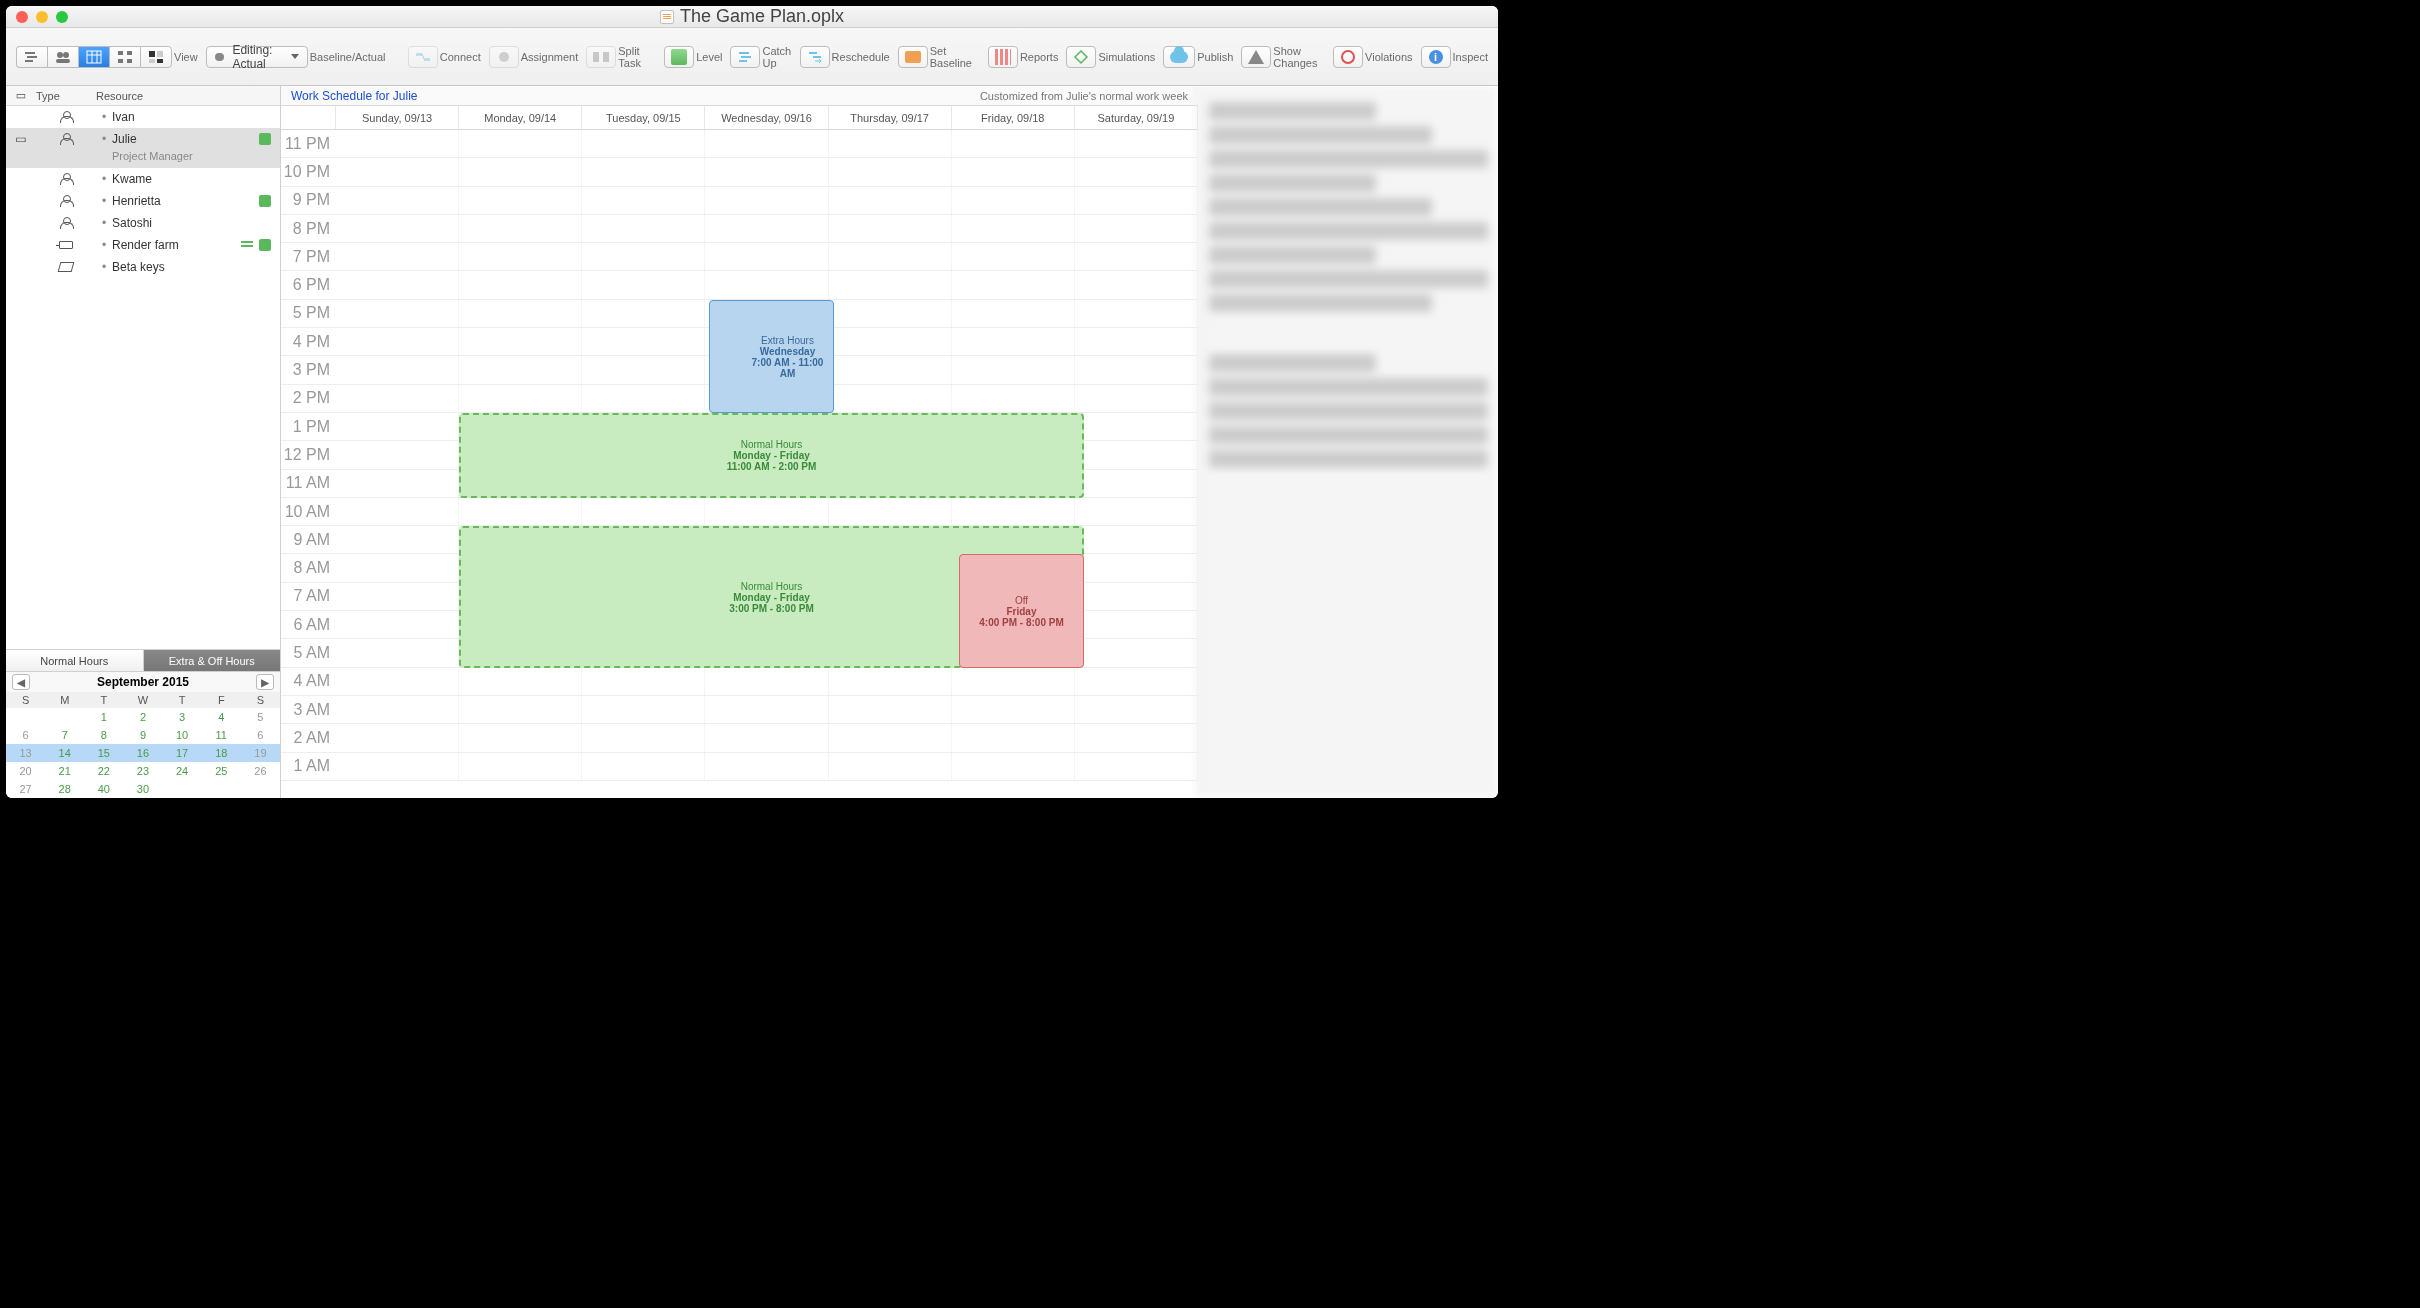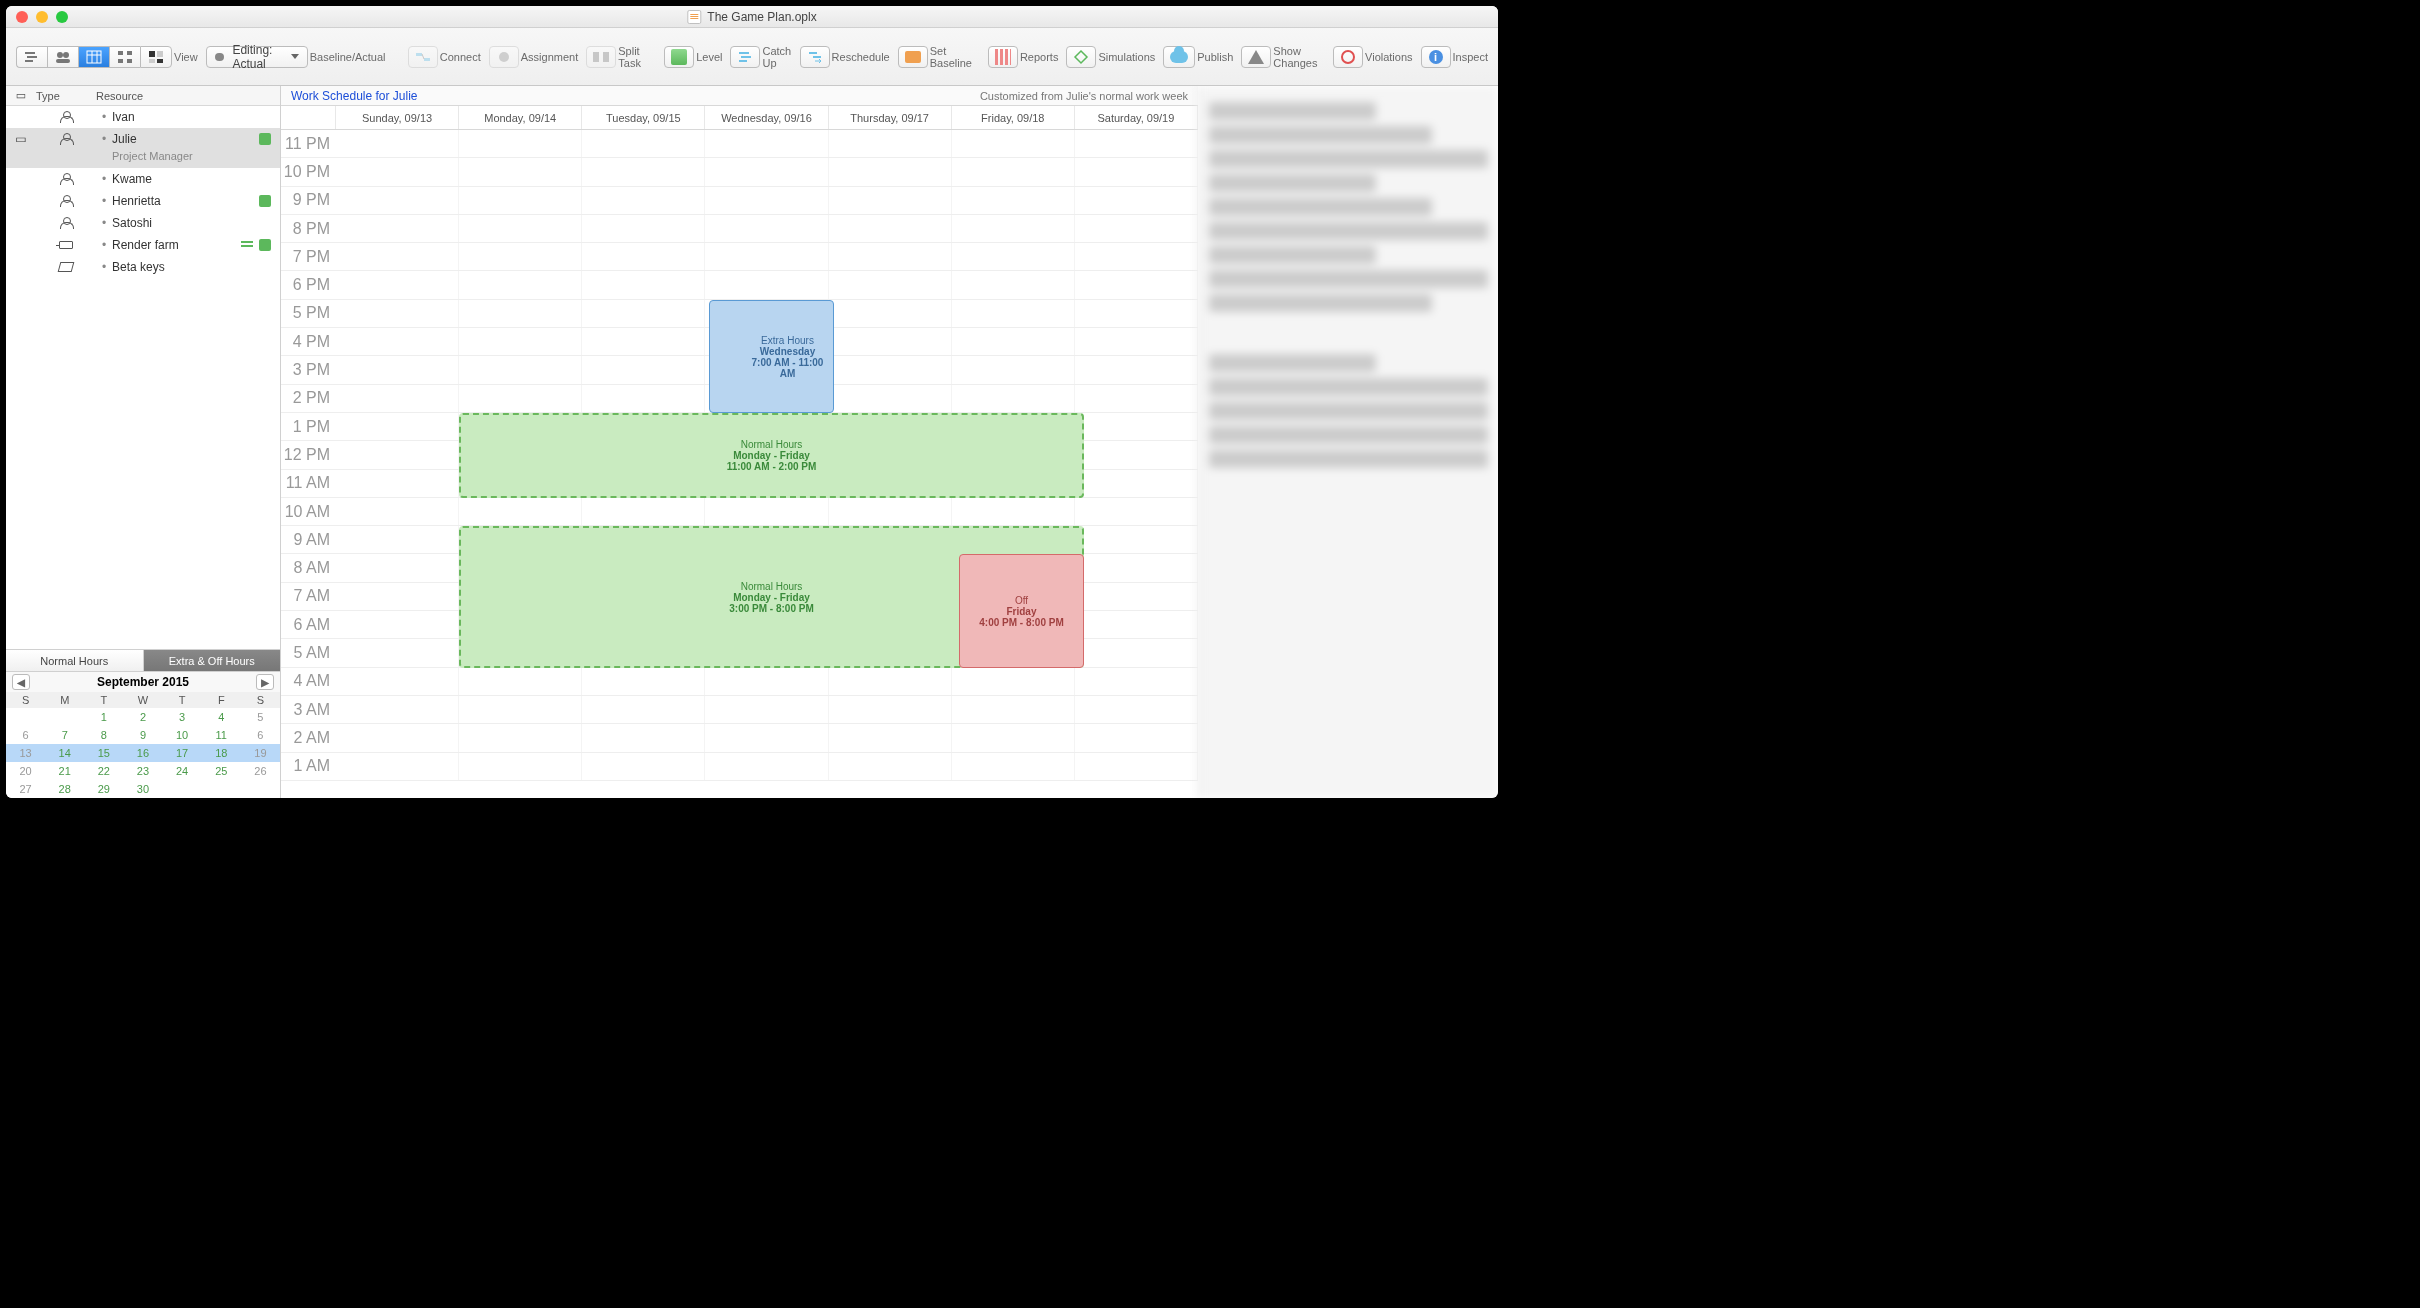--- a/index.html
+++ b/index.html
@@ -4,21 +4,21 @@
 <style>
 * { margin: 0; padding: 0; box-sizing: border-box; font-family: -apple-system, "Helvetica Neue", Arial, sans-serif; }
 body { background: #000; padding: 6px; }
 .window { width: 1492px; height: 792px; background: #fff; border-radius: 6px; overflow: hidden; position: relative; display: flex; flex-direction: column; }
 
 
 .titlebar { height: 22px; background: linear-gradient(#f6f6f6,#e8e8e8); display: flex; align-items: center; position: relative; border-bottom: 1px solid #d0d0d0; }
 .traffic { display: flex; gap: 8px; padding-left: 10px; }
 .tl { width: 12px; height: 12px; border-radius: 50%; }
 .tl.red { background: #ff5f57; } .tl.yel { background: #ffbd2e; } .tl.grn { background: #28c940; }
-.titletext { position: absolute; left: 50%; transform: translateX(-50%); font-size: 12px; color: #434343; display:flex; align-items:center; gap:6px;}
+.titletext { position: absolute; left: 50%; transform: translateX(-50%); font-size: 18px; color: #434343; display:flex; align-items:center; gap:6px;}
 .titletext .doc-icon{width:14px;height:14px;background:#fff;border:1px solid #c0c0c0;border-radius:2px;position:relative;}
 .titletext .doc-icon::after{content:"";position:absolute;top:3px;left:2px;right:2px;height:6px;background:repeating-linear-gradient(#f0a050,#f0a050 1px,transparent 1px,transparent 2px);}
 
 
 .toolbar { height: 58px; background: linear-gradient(#f7f7f7,#efefef); border-bottom: 1px solid #c8c8c8; display: flex; align-items: center; padding: 0 10px; gap: 8px; font-size: 11px; color: #5a5a5a; }
 .tb-group { display: flex; flex-direction: row; align-items: center; gap: 2px; }
 .tb-btns { display: flex; gap: 0; }
 .tb-btn { height: 22px; min-width: 30px; background: linear-gradient(#fff,#f1f1f1); border: 1px solid #bcbcbc; border-radius: 4px; display: flex; align-items: center; justify-content: center; font-size: 12px; color:#555; cursor:default; padding:0 6px;}
 .tb-btns .tb-btn { border-radius: 0; border-right-width: 0; }
 .tb-btns .tb-btn:first-child { border-radius: 4px 0 0 4px; }
@@ -410,21 +410,21 @@
             <div class="dc hl">19</div>
             <div class="dc">20</div>
             <div class="dc work">21</div>
             <div class="dc work">22</div>
             <div class="dc work">23</div>
             <div class="dc work">24</div>
             <div class="dc work">25</div>
             <div class="dc"> 26</div>
             <div class="dc">27</div>
             <div class="dc work">28</div>
-            <div class="dc work">29</div>
+            <div class="dc work">40</div>
             <div class="dc work">30</div>
             <div class="dc"></div>
             <div class="dc"></div>
             <div class="dc"></div>
           </div>
       </div>
     </div>
 
     <div class="schedule">
       <div class="sched-top">

